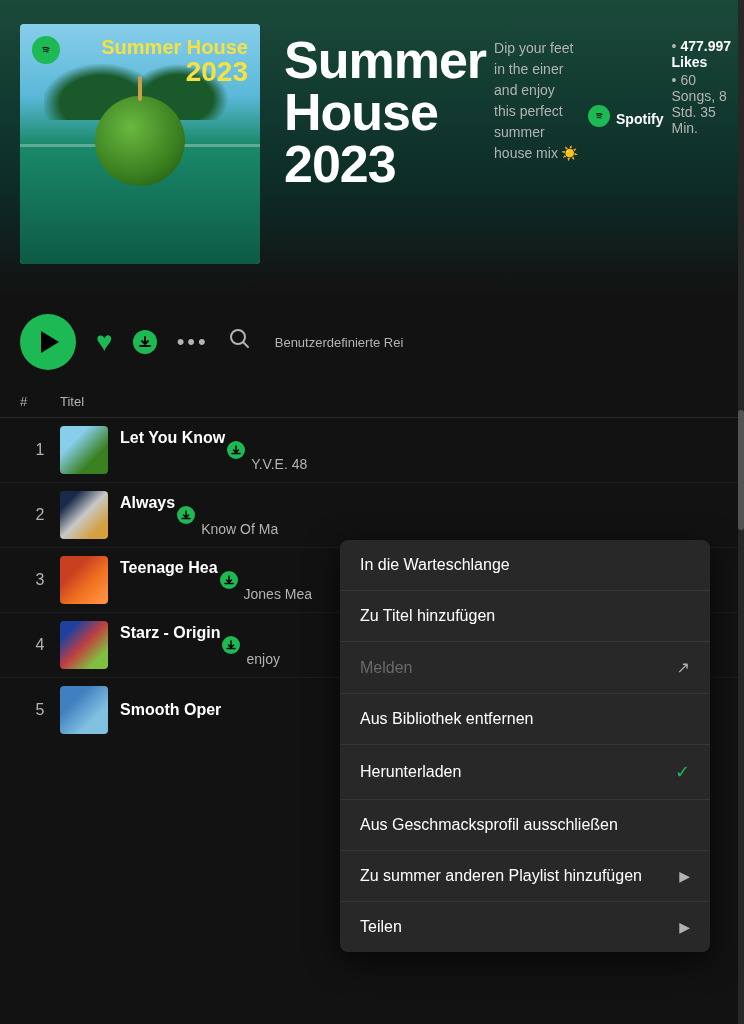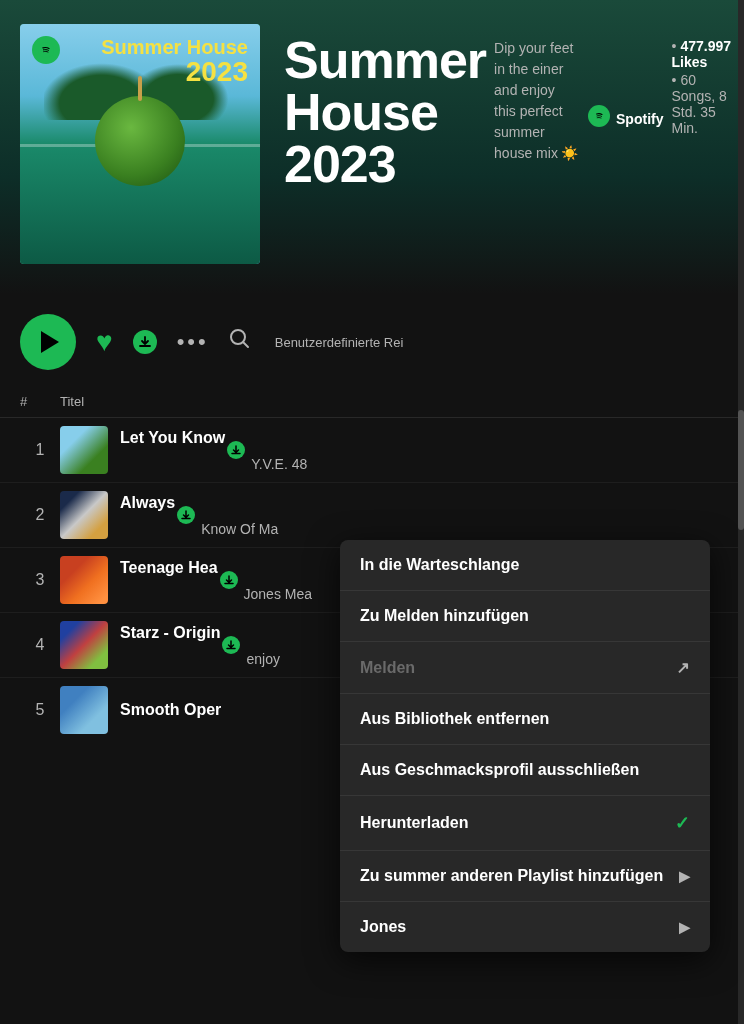--- a/index.html
+++ b/index.html
@@ -383,21 +383,20 @@
 
     .menu-item {
       padding: 16px 20px;
       font-size: 16px;
       color: #fff;
       cursor: pointer;
       display: flex;
       align-items: center;
       justify-content: space-between;
       border-bottom: 1px solid rgba(255,255,255,0.07);
-      font-weight: bold;
     }
 
     .menu-item:last-child {
       border-bottom: none;
     }
 
     .menu-item.disabled {
       color: #6a6a6a;
     }
 
@@ -591,41 +590,41 @@
       <span class="track-name">Smooth Oper</span>
     </div>
   </div>
 </div>
 
 <div class="context-menu">
   <div class="menu-item">
     <span>In die Warteschlange</span>
   </div>
   <div class="menu-item">
-    <span>Zu Melden hinzufügen</span>
+    <span>Zu Titel hinzufügen</span>
   </div>
   <div class="menu-item disabled">
     <span>Melden</span>
     <span class="menu-ext">↗</span>
   </div>
   <div class="menu-item">
     <span>Aus Bibliothek entfernen</span>
   </div>
   <div class="menu-item">
-    <span>Aus Geschmacksprofil ausschließen</span>
-  </div>
-  <div class="menu-item">
     <span>Herunterladen</span>
     <span class="menu-check">✓</span>
+  </div>
+  <div class="menu-item">
+    <span>Aus Geschmacksprofil ausschließen</span>
   </div>
   <div class="menu-item">
     <span>Zu summer anderen Playlist hinzufügen</span>
     <span class="menu-arrow">▶</span>
   </div>
   <div class="menu-item">
-    <span>Jones</span>
+    <span>Teilen</span>
     <span class="menu-arrow">▶</span>
   </div>
 </div>
 
 <div class="scrollbar">
   <div class="scrollbar-thumb"></div>
 </div>
 
 </body></html>

